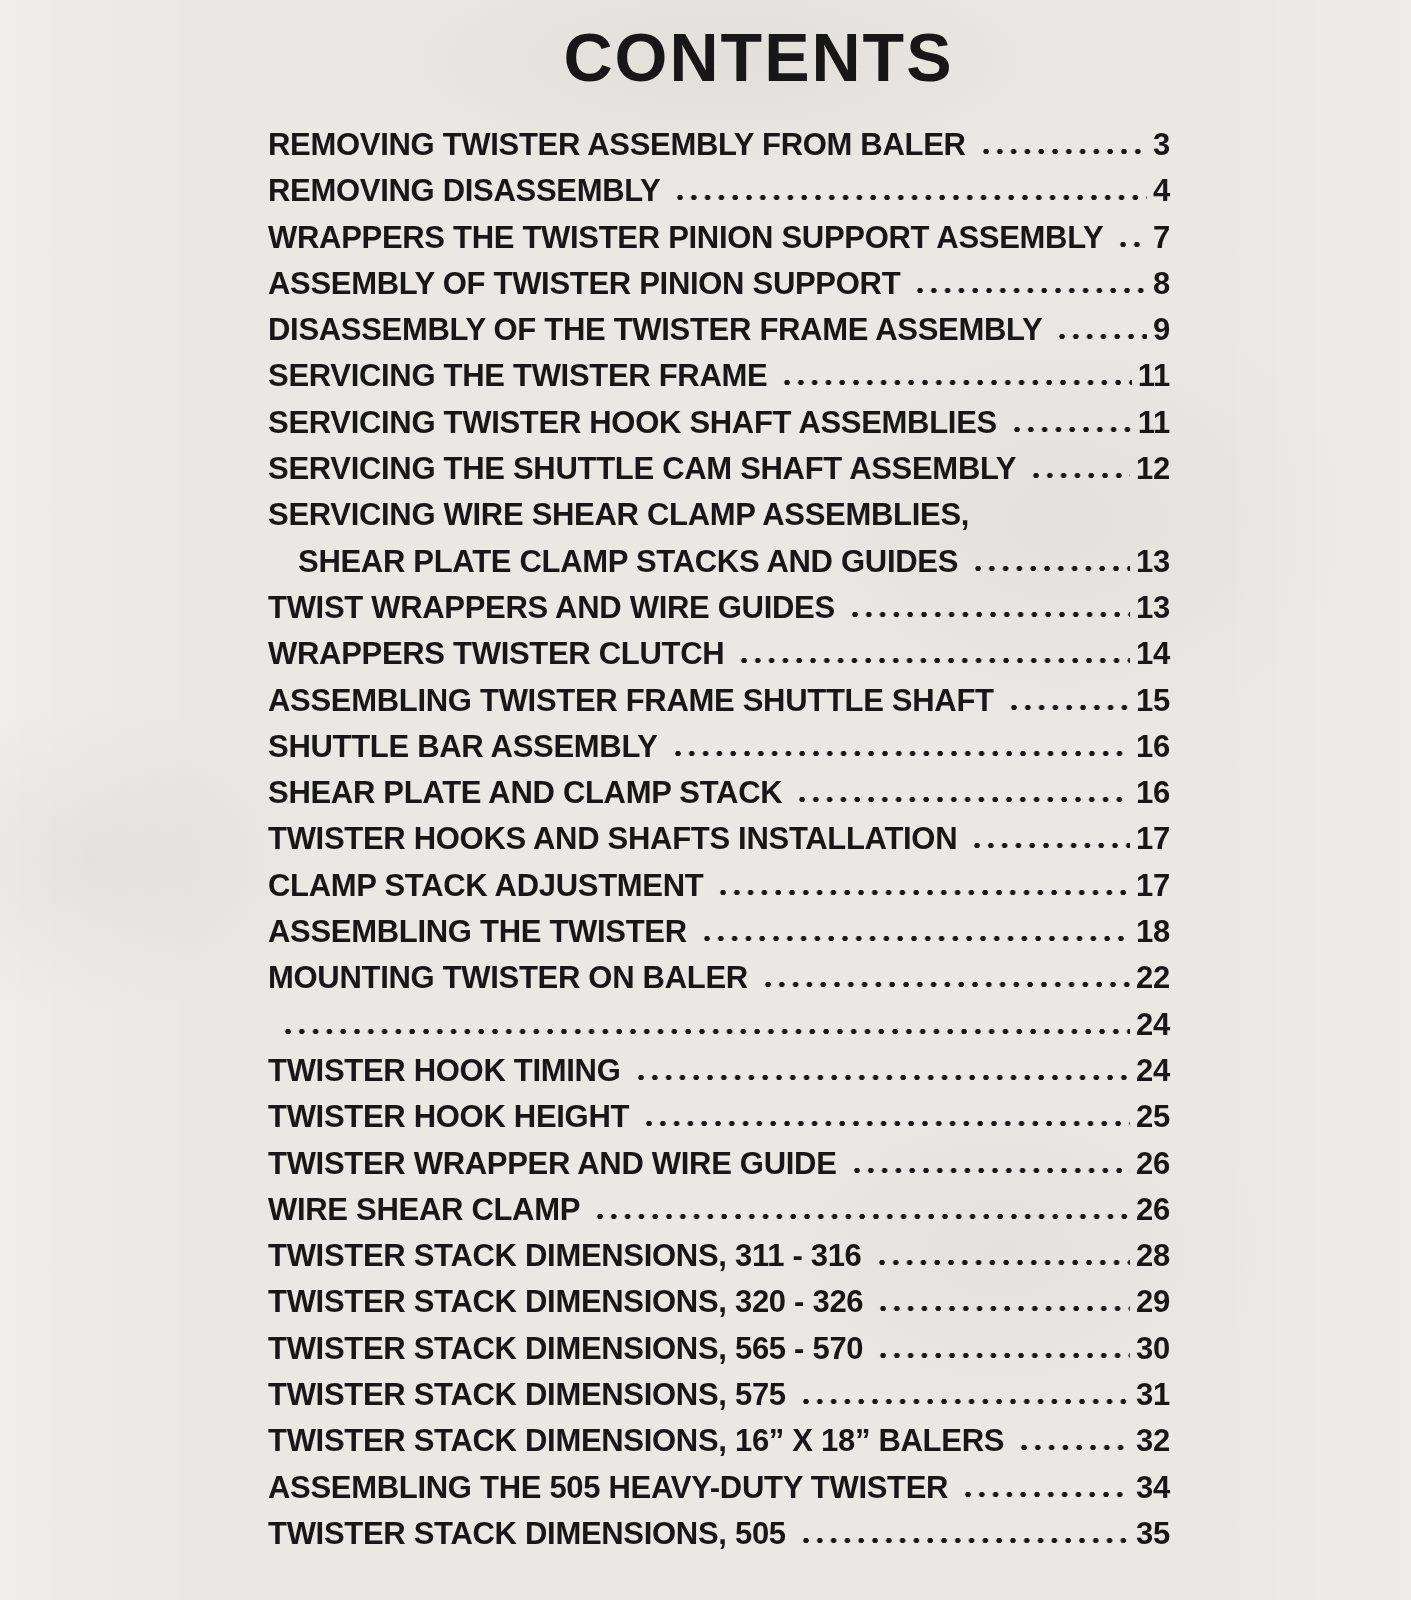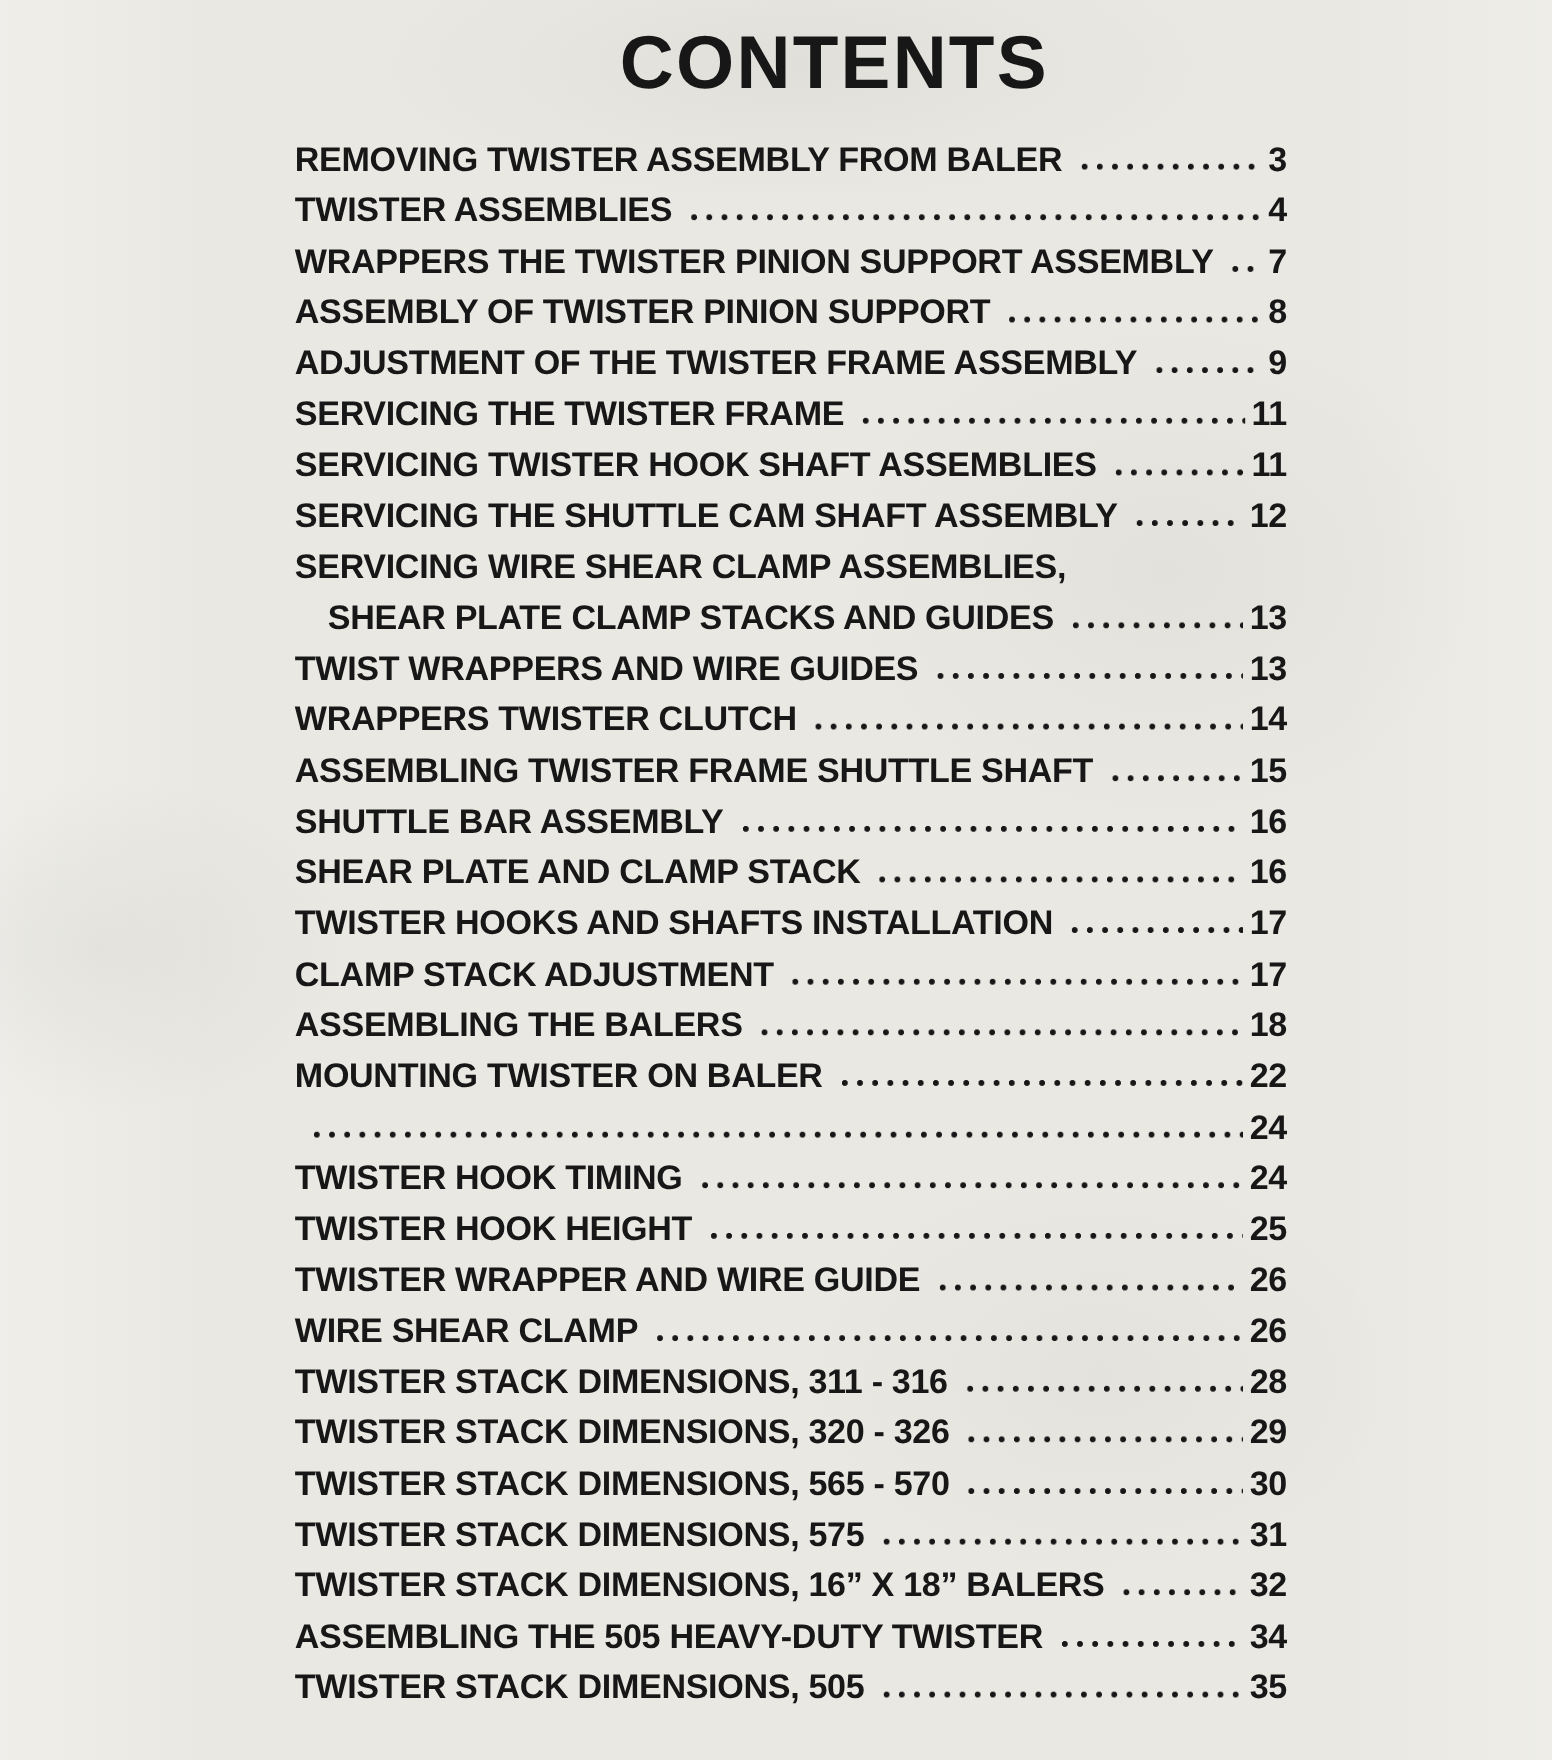--- a/index.html
+++ b/index.html
@@ -76,39 +76,39 @@
 <div class="page">
   <h1 class="title">CONTENTS</h1>
   <div class="toc" id="toc">
   <div class="row">
     <span class="label">REMOVING TWISTER ASSEMBLY FROM BALER</span>
     <span class="leader"></span>
     <span class="pagenum">3</span>
   </div>
 
   <div class="row">
-    <span class="label">TWISTER ASSEMBLIES</span>
+    <span class="label">REMOVING DISASSEMBLY</span>
     <span class="leader"></span>
     <span class="pagenum">4</span>
   </div>
 
   <div class="row">
     <span class="label">WRAPPERS THE TWISTER PINION SUPPORT ASSEMBLY</span>
     <span class="leader"></span>
     <span class="pagenum">7</span>
   </div>
 
   <div class="row">
     <span class="label">ASSEMBLY OF TWISTER PINION SUPPORT</span>
     <span class="leader"></span>
     <span class="pagenum">8</span>
   </div>
 
   <div class="row">
-    <span class="label">ADJUSTMENT OF THE TWISTER FRAME ASSEMBLY</span>
+    <span class="label">DISASSEMBLY OF THE TWISTER FRAME ASSEMBLY</span>
     <span class="leader"></span>
     <span class="pagenum">9</span>
   </div>
 
   <div class="row">
     <span class="label">SERVICING THE TWISTER FRAME</span>
     <span class="leader"></span>
     <span class="pagenum">11</span>
   </div>
 
@@ -172,21 +172,21 @@
     <span class="pagenum">17</span>
   </div>
 
   <div class="row">
     <span class="label">CLAMP STACK ADJUSTMENT</span>
     <span class="leader"></span>
     <span class="pagenum">17</span>
   </div>
 
   <div class="row">
-    <span class="label">ASSEMBLING THE BALERS</span>
+    <span class="label">ASSEMBLING THE TWISTER</span>
     <span class="leader"></span>
     <span class="pagenum">18</span>
   </div>
 
   <div class="row">
     <span class="label">MOUNTING TWISTER ON BALER</span>
     <span class="leader"></span>
     <span class="pagenum">22</span>
   </div>
 

